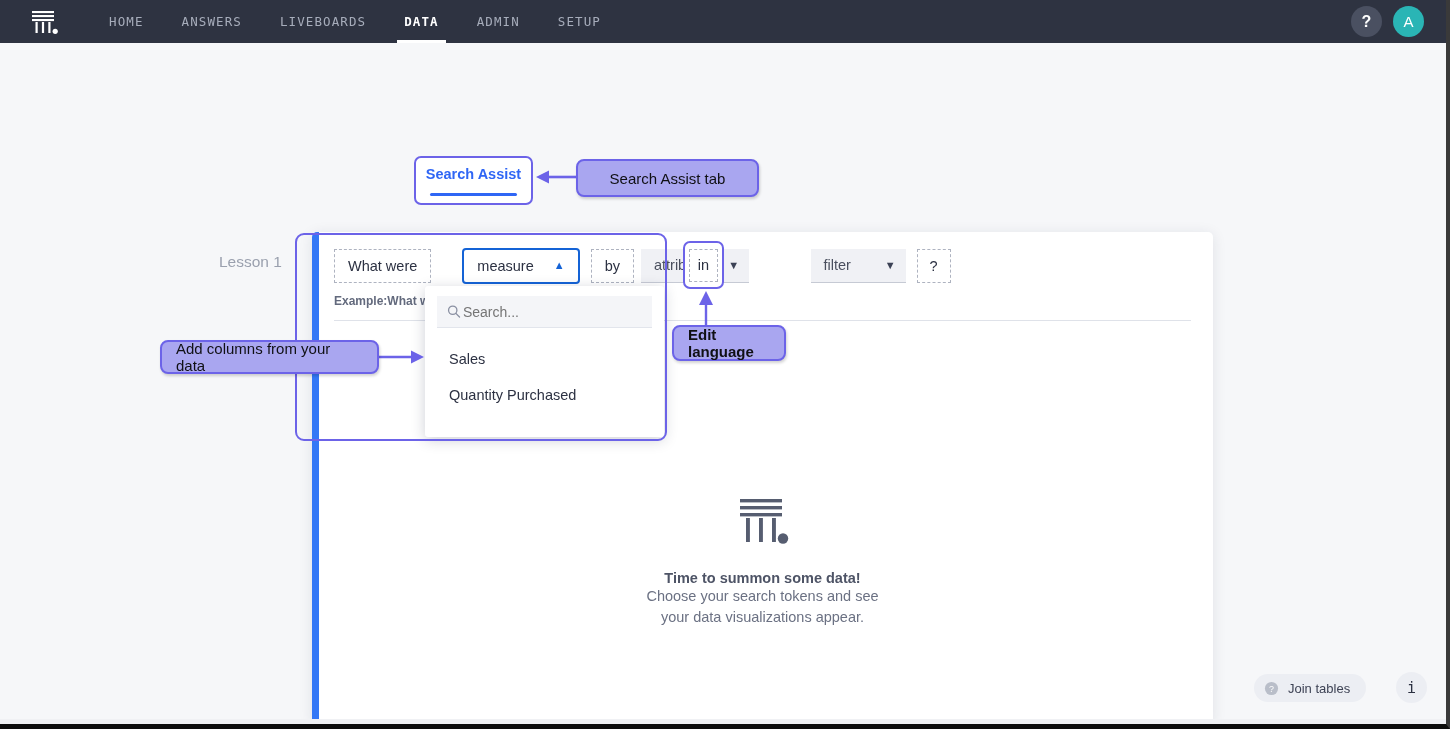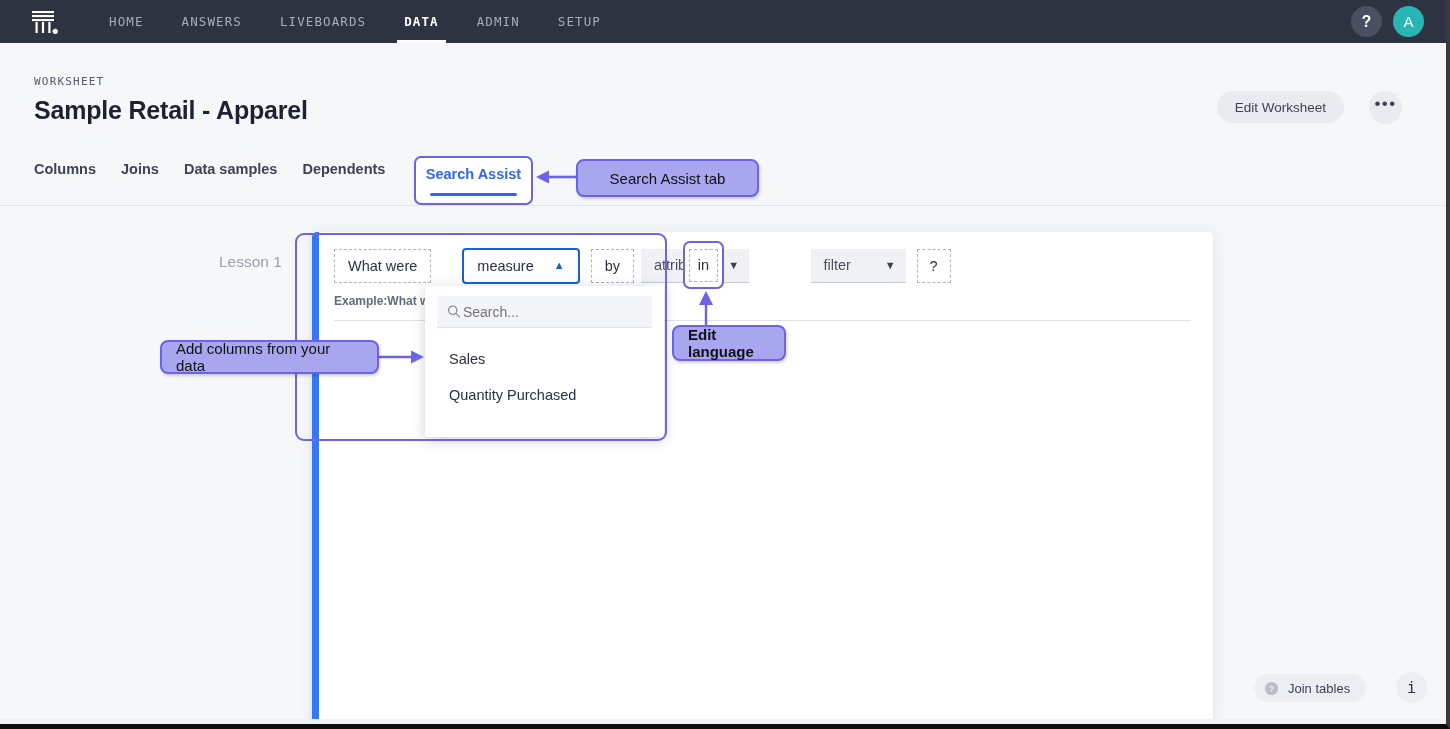--- a/index.html
+++ b/index.html
@@ -359,33 +359,20 @@
     <div class="right">
       <div class="circbtn help-circ">
           <span>?</span>
         </div>
       <div class="circbtn avatar-circ">
           <span>A</span>
         </div>
     </div>
   </div>
 
-  <div id="header">
-    <div id="eyebrow">WORKSHEET</div>
-    <div id="page-title">Sample Retail - Apparel</div>
-    <div id="edit-ws-btn">Edit Worksheet</div>
-    <div id="more-btn">•••</div>
-
-    <div id="tabs">
-      <div class="tab">Columns</div>
-      <div class="tab">Joins</div>
-      <div class="tab">Data samples</div>
-      <div class="tab">Dependents</div>
-    </div>
-  </div>
 
   <div id="search-assist-tab-box">
     <span class="satab-label">Search Assist</span>
     <span class="satab-underline"></span>
   </div>
 
   <div id="body-area"></div>
 
   <div id="lesson-label">Lesson 1</div>
 
@@ -413,20 +400,34 @@
         <span>filter</span>
         <span class="chev">▼</span>
       </div>
       <div class="gap10"></div>
       <div class="tok tok-qmark">?</div>
     </div>
 
     <div id="example-line">Example:What we</div>
     <div id="panel-divider"></div>
 
+    <div id="empty-state">
+      <svg width="52" height="56" viewBox="0 0 52 56" aria-hidden="true">
+        <rect x="3" y="2" width="42" height="3.4" fill="#565d70"></rect>
+        <rect x="3" y="9" width="42" height="3.4" fill="#565d70"></rect>
+        <rect x="3" y="16" width="42" height="3.4" fill="#565d70"></rect>
+        <rect x="9" y="21" width="3.9" height="24" fill="#565d70"></rect>
+        <rect x="22" y="21" width="3.9" height="24" fill="#565d70"></rect>
+        <rect x="35" y="21" width="3.9" height="24" fill="#565d70"></rect>
+        <circle cx="46" cy="41.5" r="5.2" fill="#565d70"></circle>
+      </svg>
+      <div id="empty-title">Time to summon some data!</div>
+      <div class="empty-sub">Choose your search tokens and see</div>
+      <div class="empty-sub">your data visualizations appear.</div>
+    </div>
   </div>
 
   <div id="in-token-box">
     <div class="in-inner">in</div>
   </div>
 
   <div id="measure-dropdown">
     <div id="dd-search-wrap">
       <svg width="15" height="15" viewBox="0 0 16 16" aria-hidden="true">
         <circle cx="6.6" cy="6.6" r="4.8" fill="none" stroke="#8a90a2" stroke-width="1.5"></circle>

